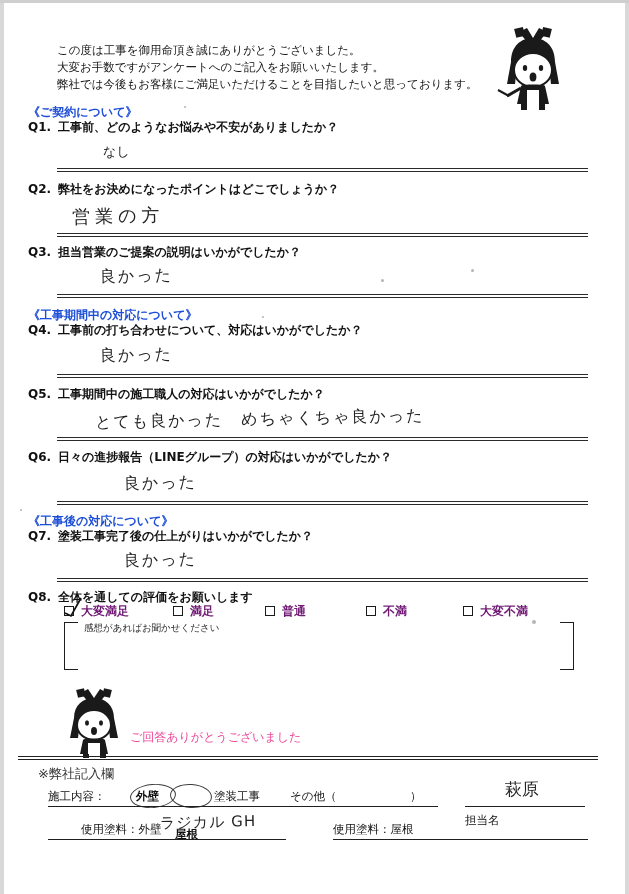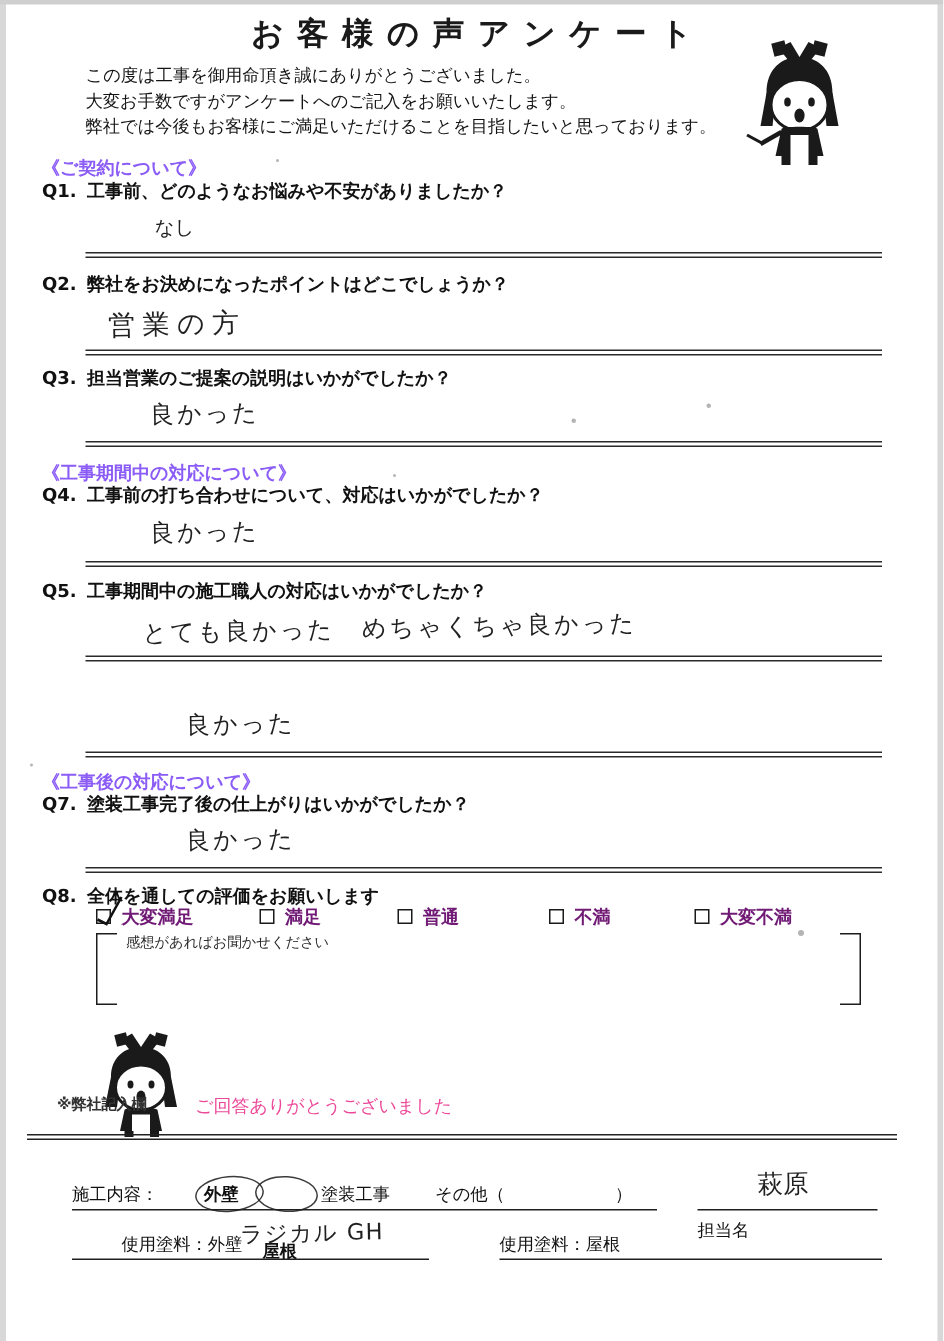--- a/index.html
+++ b/index.html
@@ -78,21 +78,21 @@
     width: 64px;
     height: 70px;
   }
 
   
   .section-head {
     position: absolute;
     left: 28px;
     font-size: 12px;
     font-weight: bold;
-    color: #8b5cf6;
+    color: #1d4ed8;
     white-space: nowrap;
   }
 
   
   .question {
     position: absolute;
     left: 28px;
     font-size: 12px;
     font-weight: bold;
     color: #111111;
@@ -227,23 +227,23 @@
     height: 1px;
     background: #222222;
   }
   .divider::before { top: 0; }
   .divider::after { top: 3px; }
 
   
   .admin-note {
     position: absolute;
     left: 38px;
-    top: 729px;
-    font-size: 10px;
-    font-weight: bold;
+    top: 765px;
+    font-size: 13px;
+    font-weight: normal;
     color: #333333;
     white-space: nowrap;
   }
   .admin-row {
     position: absolute;
     font-size: 11.5px;
     color: #111111;
     white-space: nowrap;
   }
   .ul {
@@ -266,21 +266,20 @@
 </style>
 </head>
 <body>
 
 <div id="page">
 
   <div class="scan-edge-left"></div>
   <div class="scan-edge-right"></div>
   <div class="scan-edge-top"></div>
 
-  <div class="title">お客様の声アンケート</div>
 
   <div class="intro">
     <div>この度は工事を御用命頂き誠にありがとうございました。</div>
     <div>大変お手数ですがアンケートへのご記入をお願いいたします。</div>
     <div>弊社では今後もお客様にご満足いただけることを目指したいと思っております。</div>
   </div>
 
   <svg class="mascot-top" viewBox="0 0 72 86">
     <g fill="#1a1a1a">
 
@@ -339,20 +338,23 @@
   </div>
   <div class="hand" style="left:100px; top:345px; font-size:16px; letter-spacing:2px;">良かった</div>
   <div class="answer-rule" style="top:374px;"></div>
 
   <div class="question" style="top:386px;">
     <span class="qnum">Q5.</span><span>工事期間中の施工職人の対応はいかがでしたか？</span>
   </div>
   <div class="hand" style="left:95px; top:409px; font-size:16px; letter-spacing:2px;">とても良かった　めちゃくちゃ良かった</div>
   <div class="answer-rule" style="top:437px;"></div>
 
+  <div class="question" style="top:449px;">
+    <span class="qnum">Q6.</span><span>日々の進捗報告（LINEグループ）の対応はいかがでしたか？</span>
+  </div>
   <div class="hand" style="left:124px; top:473px; font-size:16px; letter-spacing:2px;">良かった</div>
   <div class="answer-rule" style="top:501px;"></div>
 
   <div class="section-head" style="top:513px;">《工事後の対応について》</div>
 
   <div class="question" style="top:528px;">
     <span class="qnum">Q7.</span><span>塗装工事完了後の仕上がりはいかがでしたか？</span>
   </div>
   <div class="hand" style="left:124px; top:550px; font-size:16px; letter-spacing:2px;">良かった</div>
   <div class="answer-rule" style="top:578px;"></div>

